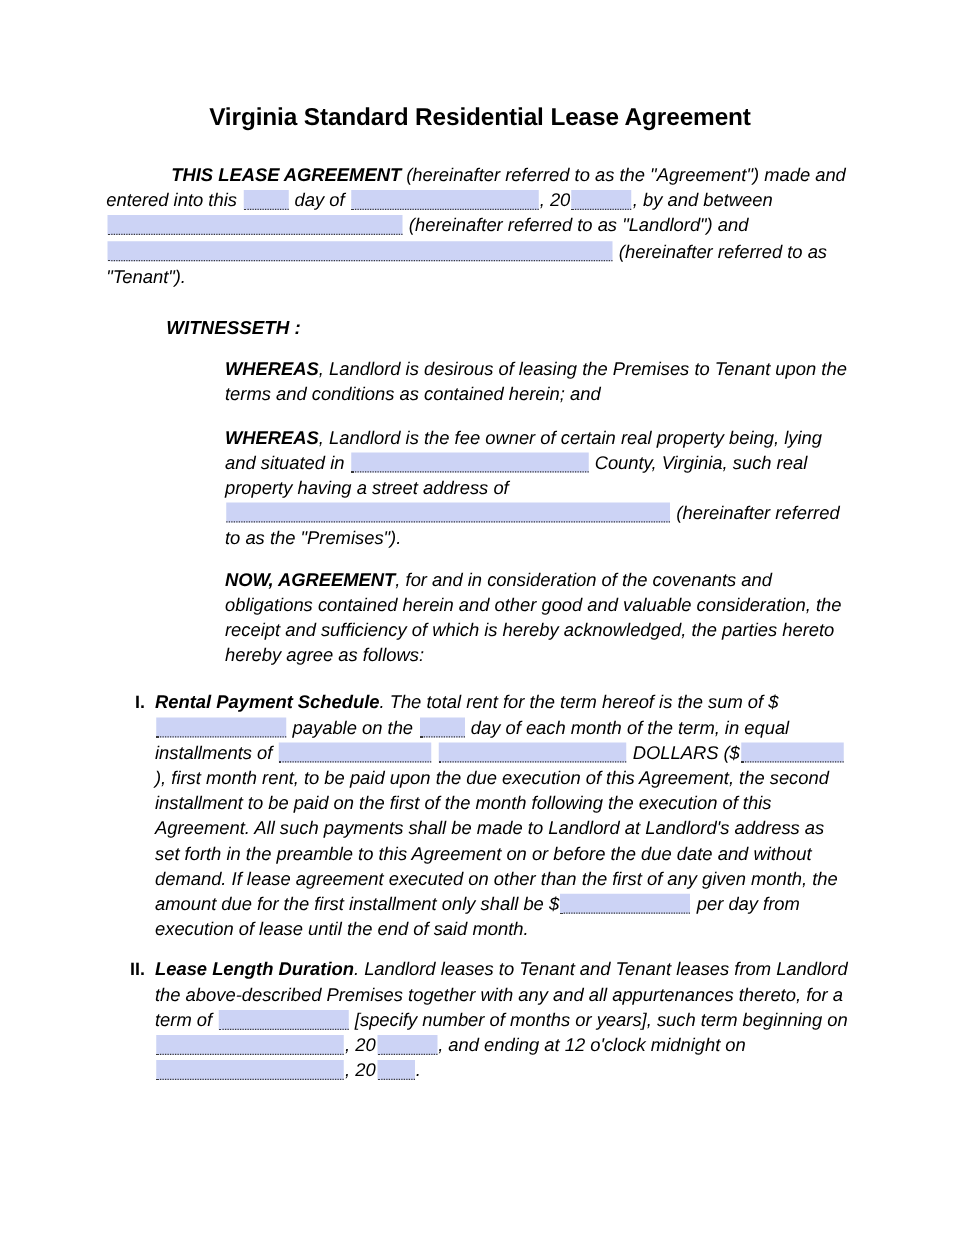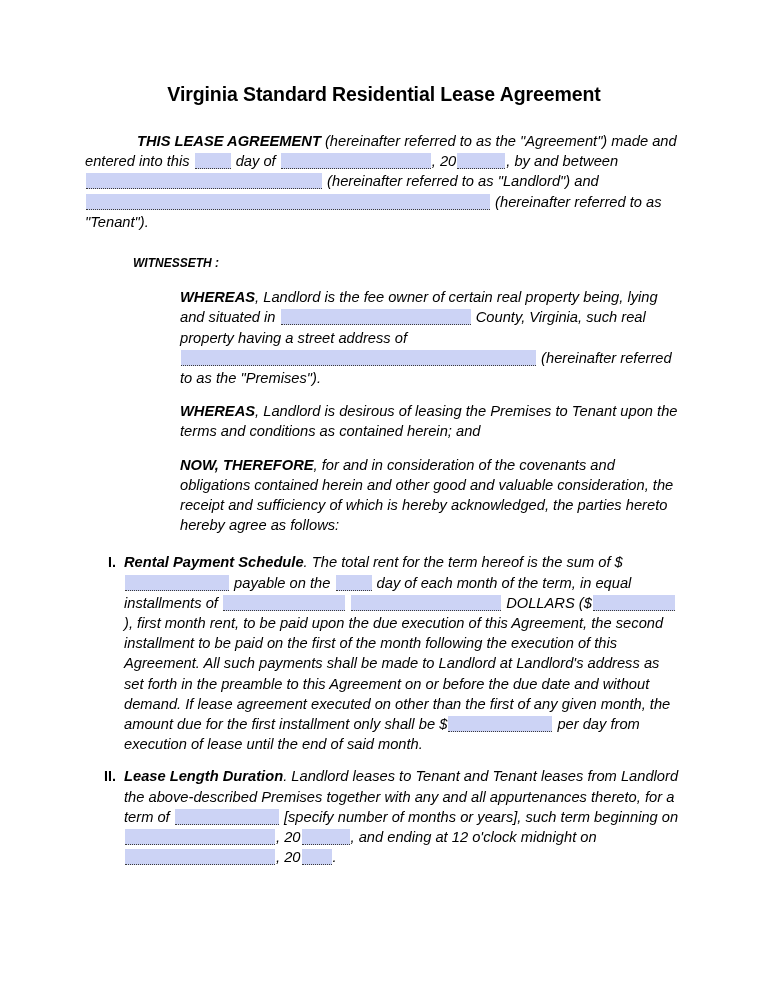--- a/index.html
+++ b/index.html
@@ -45,21 +45,21 @@
     margin: 0 0 0 0;
     font-style: italic;
   }
   .preamble {
     text-indent: 52px;
   }
   .witnesseth {
     margin-top: 21px;
     padding-left: 48px;
     font-weight: bold;
-    font-size: 12px;
+    font-size: 15px;
   }
   .whereas-block {
     margin-top: 13px;
     padding-left: 95px;
   }
   .whereas-block.first { margin-top: 14px; }
   b, strong { font-weight: bold; }
 
   
   .sections {
@@ -134,26 +134,26 @@
 <div class="page">
 
   <h1 class="doc-title">Virginia Standard Residential Lease Agreement</h1>
 
   <div class="body-area">
 
     <p class="preamble"><b>THIS LEASE AGREEMENT</b><span> (hereinafter referred to as the "Agreement") made and entered into this </span><span class="blank w-xs"></span><span> day of </span><span class="blank w-2xl"></span><span>, 20</span><span class="blank w-sm"></span><span>, by and between </span><span class="blank w-4xl"></span><span> (hereinafter referred to as "Landlord") and </span><span class="blank w-6xl"></span><span> (hereinafter referred to as "Tenant").</span></p>
 
     <p class="witnesseth">WITNESSETH :</p>
 
+    <p class="whereas-block"><b>WHEREAS</b><span>, Landlord is desirous of leasing the Premises to Tenant upon the terms and conditions as contained herein; and</span></p>
+
     <p class="whereas-block first"><b>WHEREAS</b><span>, Landlord is the fee owner of certain real property being, lying and situated in </span><span class="blank w-3xl"></span><span> County, Virginia, such real property having a street address of </span><span class="blank w-5xl"></span><span> (hereinafter referred to as the "Premises").</span></p>
 
-    <p class="whereas-block"><b>WHEREAS</b><span>, Landlord is desirous of leasing the Premises to Tenant upon the terms and conditions as contained herein; and</span></p>
 
-
-    <p class="whereas-block"><b>NOW, THEREFORE</b><span>, for and in consideration of the covenants and obligations contained herein and other good and valuable consideration, the receipt and sufficiency of which is hereby acknowledged, the parties hereto hereby agree as follows:</span></p>
+    <p class="whereas-block"><b>NOW, AGREEMENT</b><span>, for and in consideration of the covenants and obligations contained herein and other good and valuable consideration, the receipt and sufficiency of which is hereby acknowledged, the parties hereto hereby agree as follows:</span></p>
 
     <div class="sections">
 
       <div class="section">
         <span class="sec-num">I.</span>
         <p><b>Rental Payment Schedule</b><span>. The total rent for the term hereof is the sum of $</span><span class="blank w-lg"></span><span> payable on the </span><span class="blank w-xs"></span><span> day of each month of the term, in equal installments of </span><span class="blank w-xl"></span><span> </span><span class="blank w-2xl"></span><span> DOLLARS ($</span><span class="blank w-md"></span><span>), first month rent, to be paid upon the due execution of this Agreement, the second installment to be paid on the first of the month following the execution of this Agreement. All such payments shall be made to Landlord at Landlord's address as set forth in the preamble to this Agreement on or before the due date and without demand. If lease agreement executed on other than the first of any given month, the amount due for the first installment only shall be $</span><span class="blank w-lg"></span><span> per day from execution of lease until the end of said month.</span></p>
       </div>
 
       <div class="section">
         <span class="sec-num">II.</span>

